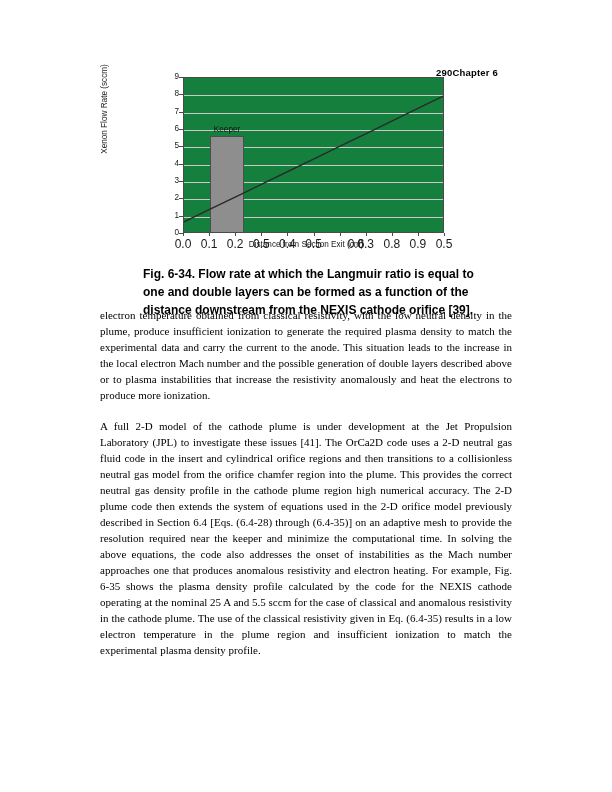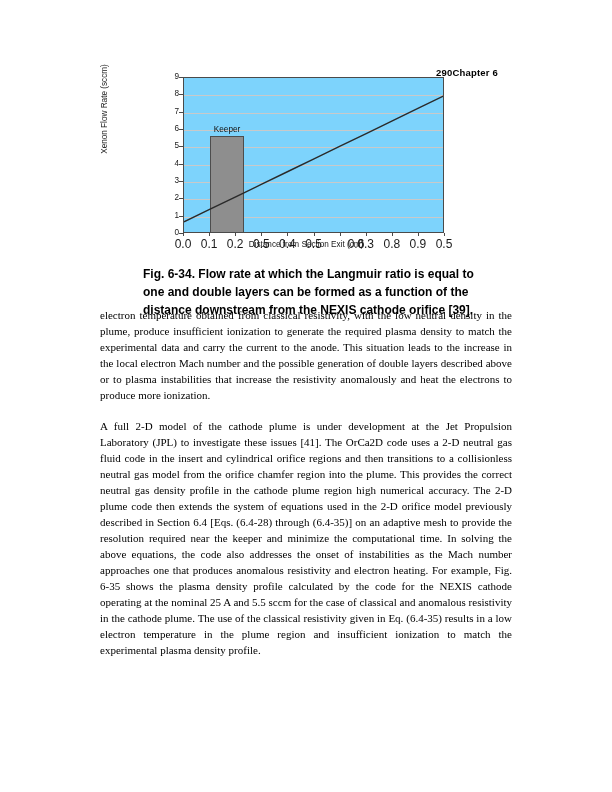--- a/index.html
+++ b/index.html
@@ -74,21 +74,21 @@
 
   
   .plot {
     position: absolute;
     left: 69px;          
     top: 9px;            
     width: 261px;        
     height: 156px;       
     border: 1px solid #4a4a4a;
     box-sizing: border-box;
-    background: #7dd3fc;
+    background: #15803d;
     overflow: hidden;
   }
   .gridline {
     position: absolute;
     left: 0;
     width: 100%;
     height: 1px;
     background: #c9c9c9;
   }
   .bar {

